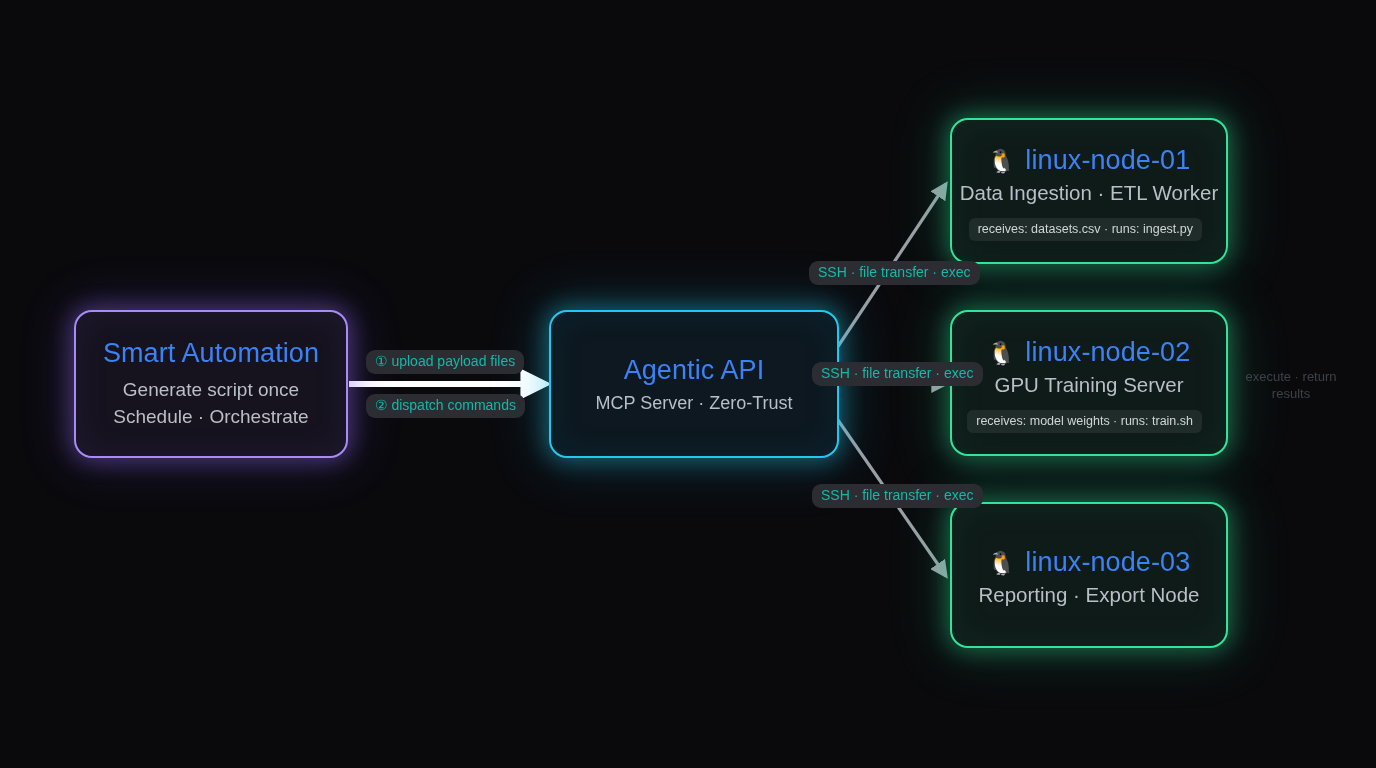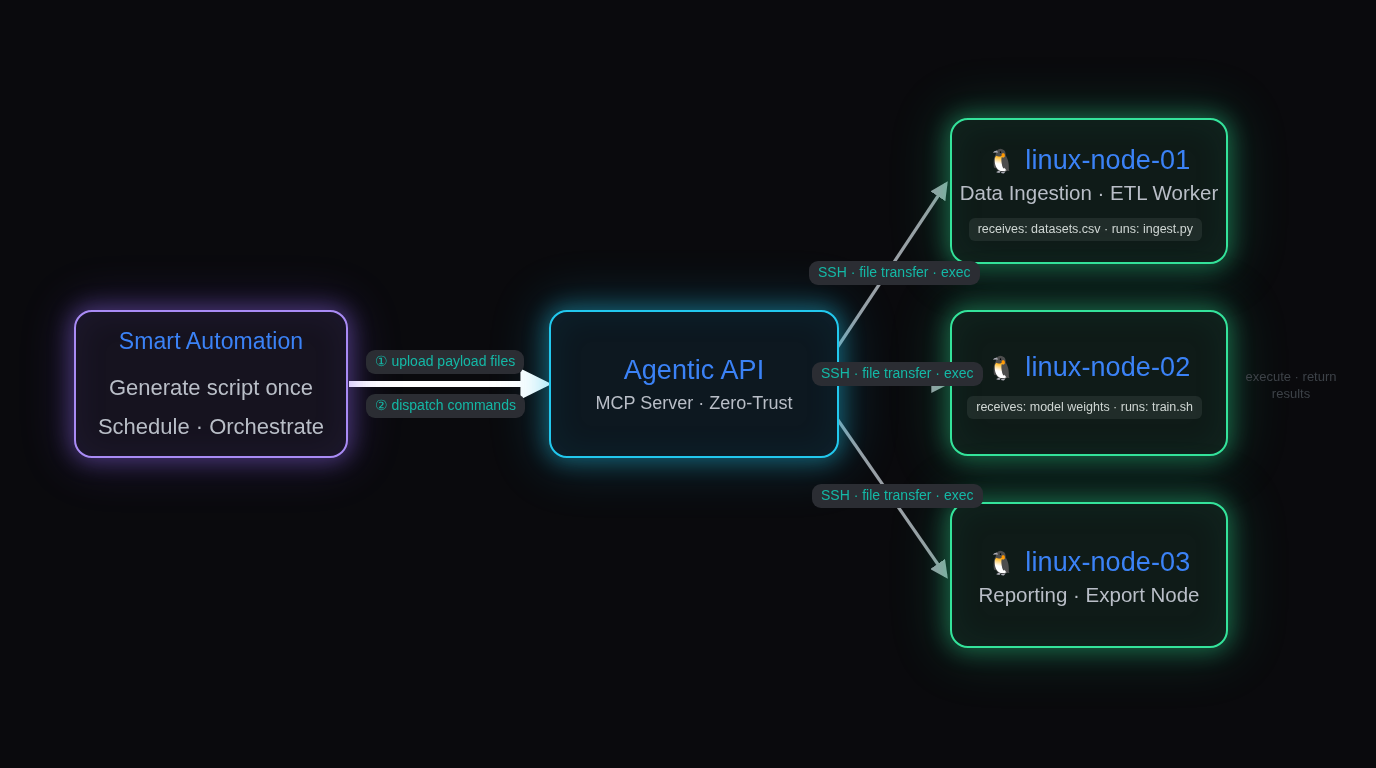--- a/index.html
+++ b/index.html
@@ -62,22 +62,22 @@
     left: 74px;
     top: 310px;
     width: 274px;
     height: 148px;
     border: 2.5px solid #a98bf5;
     background: #16131f;
     box-shadow: 0 0 22px 3px rgba(150,110,250,0.40),
                 0 0 48px 10px rgba(130,90,240,0.16),
                 inset 0 0 34px rgba(110,80,200,0.10);
   }
-  #node-source .title { font-size: 23px; margin-bottom: 7px; }
-  #node-source .subtitle { font-size: 22px; line-height: 27px; margin-top: 12px; }
+  #node-source .title { font-size: 27px; margin-bottom: 7px; }
+  #node-source .subtitle { font-size: 19px; line-height: 27px; }
 
   
   #node-hub {
     left: 549px;
     top: 310px;
     width: 290px;
     height: 148px;
     border: 2.5px solid #22c8ee;
     background: #0d1820;
     box-shadow: 0 0 22px 3px rgba(34,200,238,0.40),
@@ -200,20 +200,21 @@
     </div>
     <div class="subtitle">Data Ingestion · ETL Worker</div>
     <div class="chip">receives: datasets.csv · runs: ingest.py</div>
   </div>
 
   <div class="node node-linux" id="node-linux-2">
     <div class="title-row">
       <span class="penguin">🐧</span>
       <span class="title">linux-node-02</span>
     </div>
+    <div class="subtitle">GPU Training Server</div>
     <div class="chip">receives: model weights · runs: train.sh</div>
   </div>
 
   <div class="node node-linux" id="node-linux-3">
     <div class="title-row">
       <span class="penguin">🐧</span>
       <span class="title">linux-node-03</span>
     </div>
     <div class="subtitle">Reporting · Export Node</div>
   </div>

